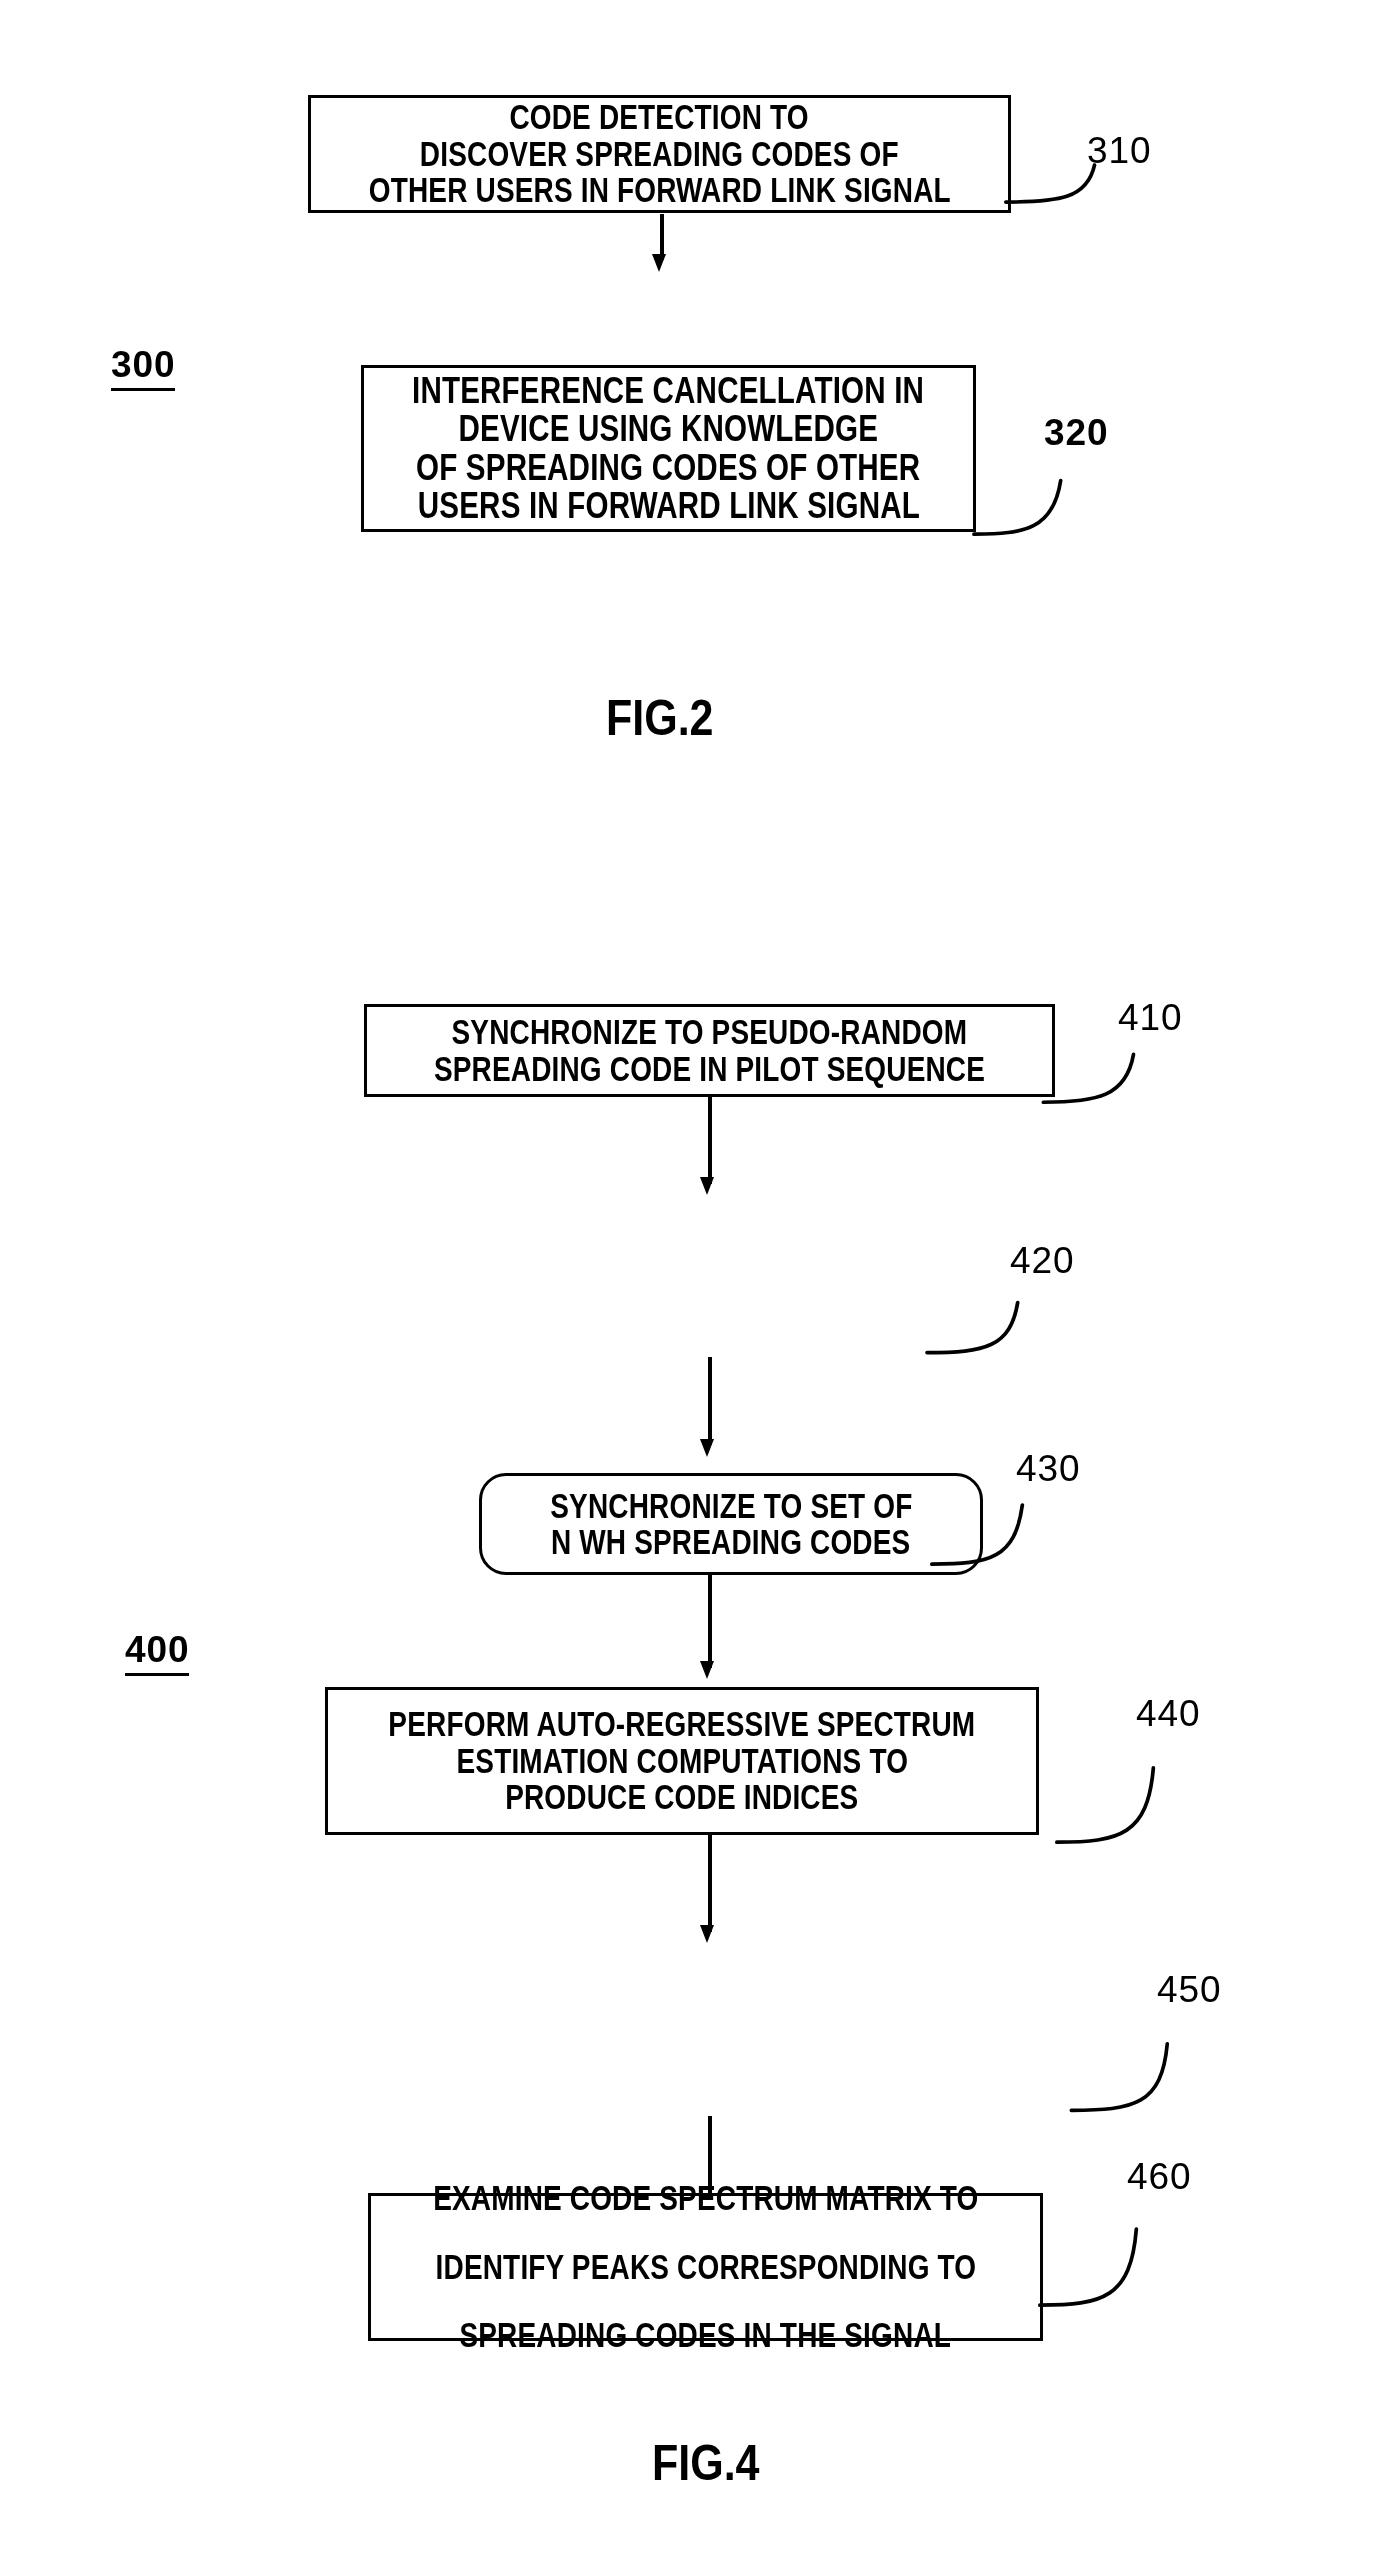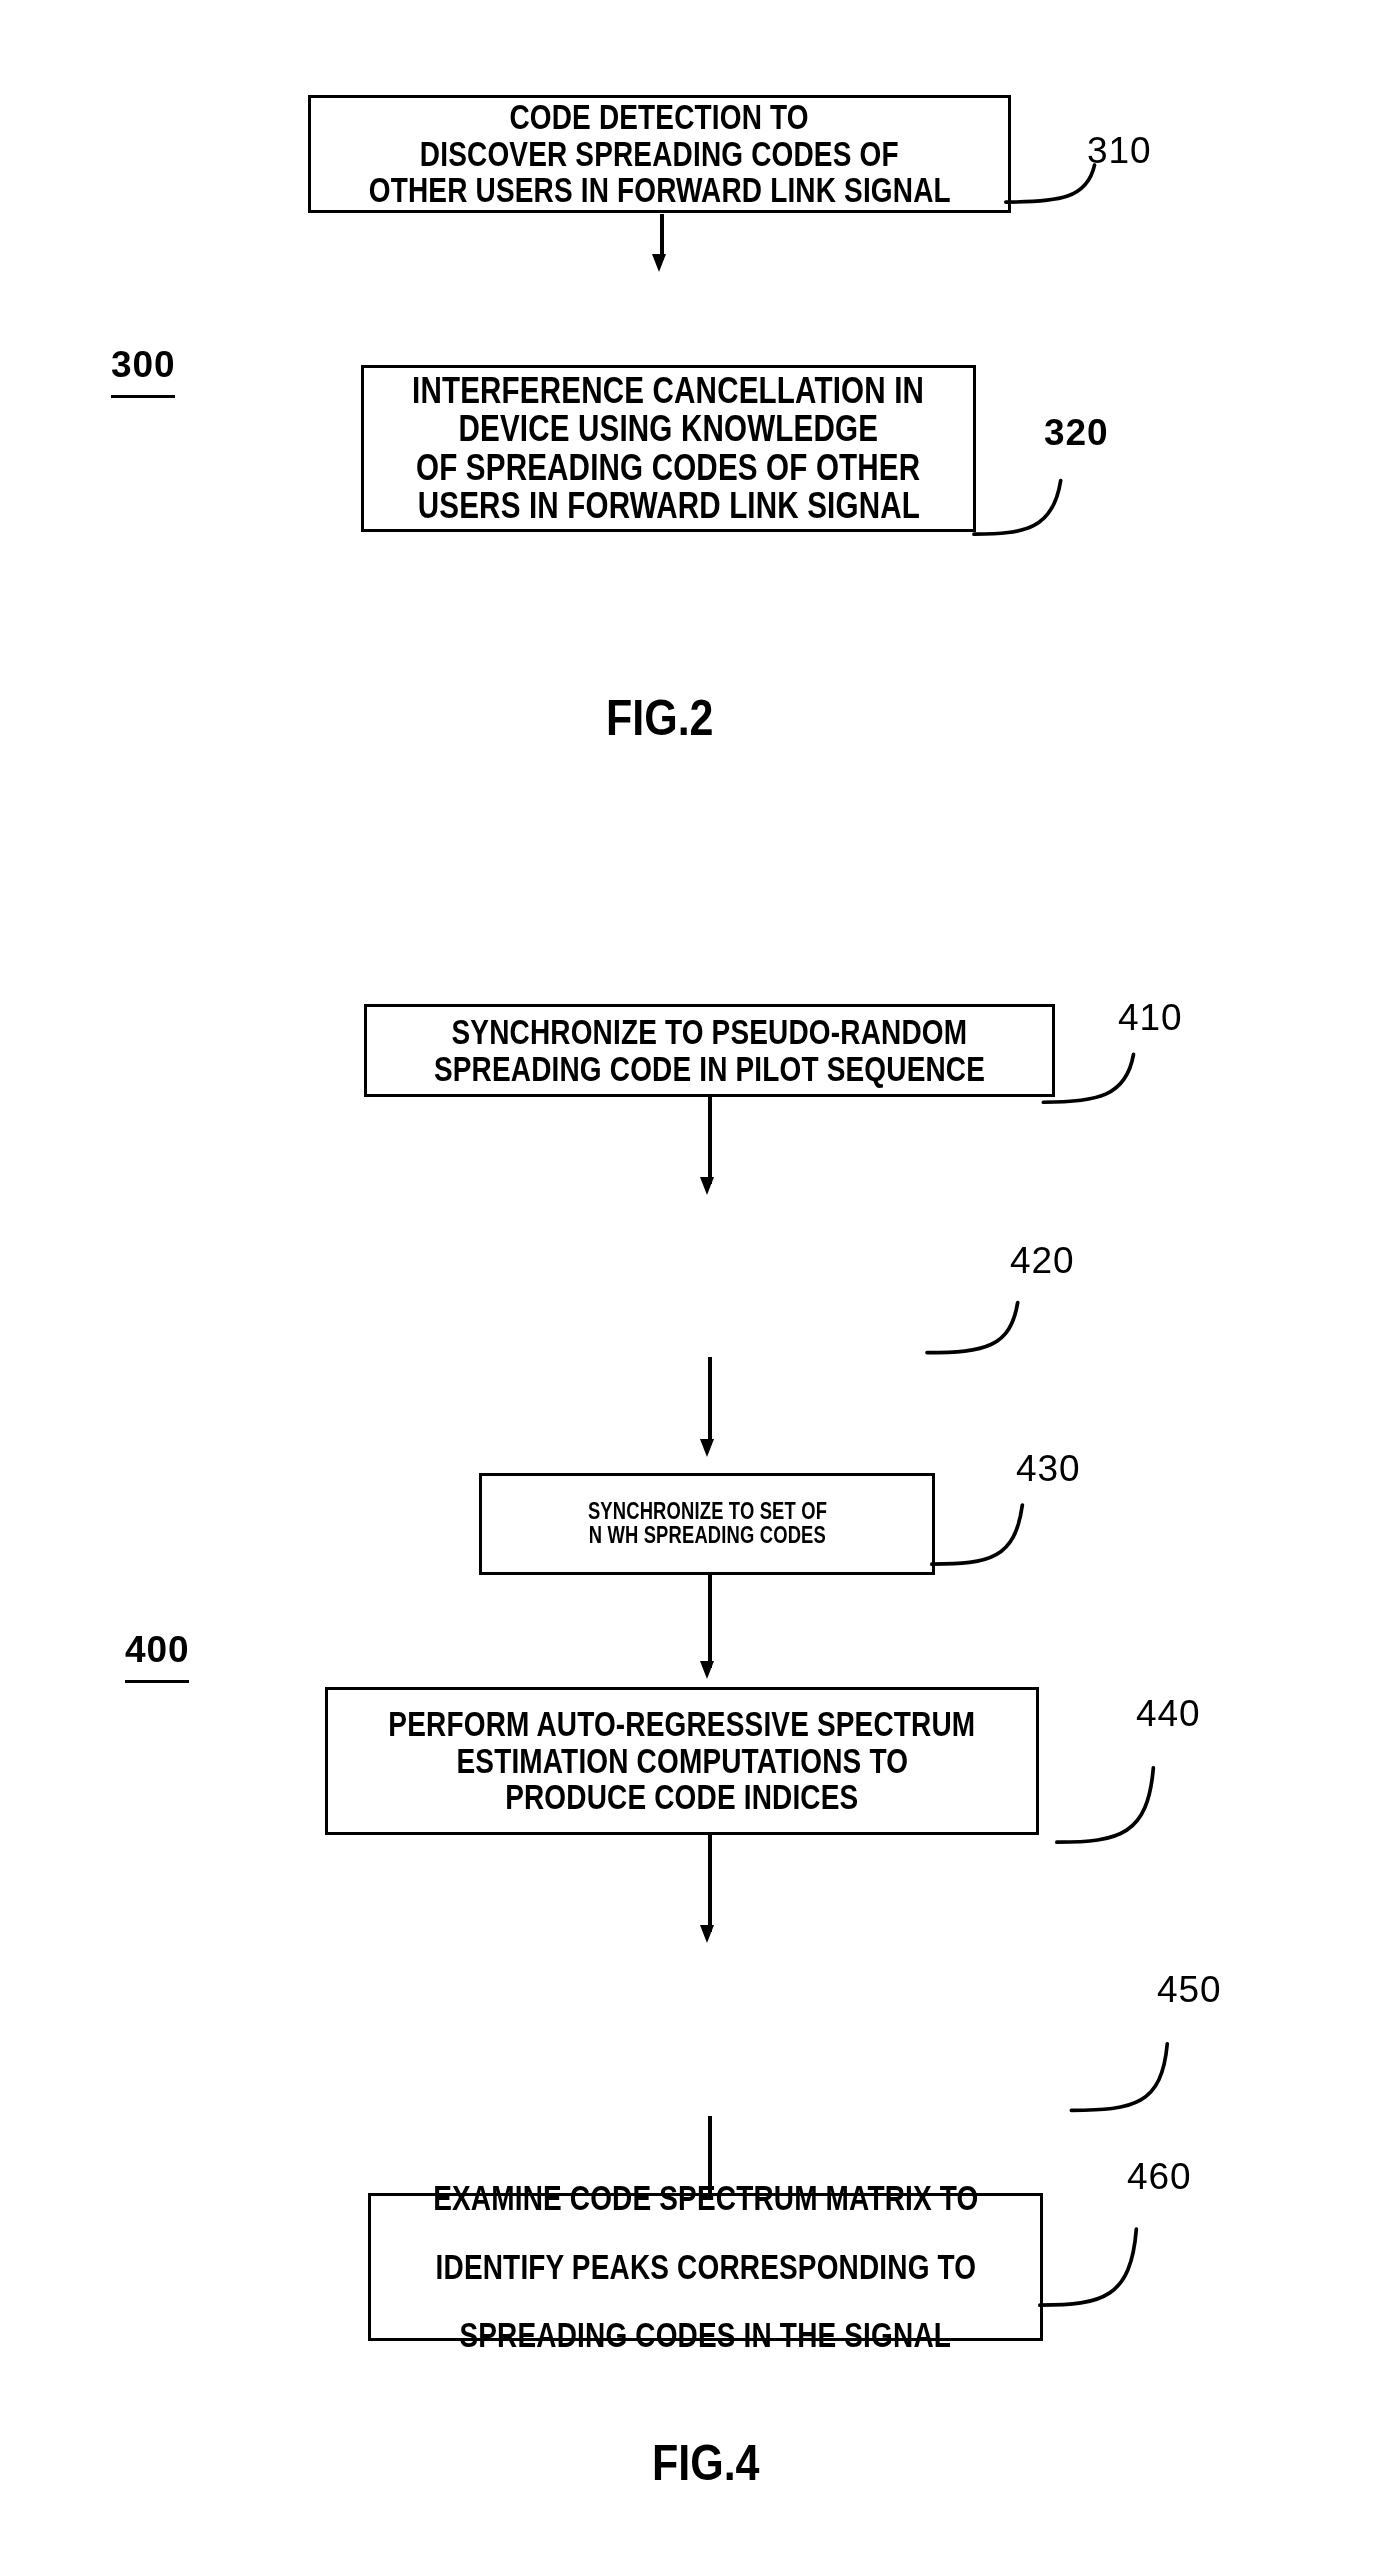--- a/index.html
+++ b/index.html
@@ -57,21 +57,21 @@
     white-space: nowrap;
   }
 
   
   .flowid {
     position: absolute;
     font-size: 37px;
     font-weight: 700;
     letter-spacing: 0.9px;
     border-bottom: 3.7px solid #000;
-    padding-bottom: 9px;
+    padding-bottom: 2px;
     white-space: nowrap;
   }
 
   
   .figlabel {
     position: absolute;
     font-size: 50px;
     font-weight: 700;
     letter-spacing: 0px;
     white-space: nowrap;
@@ -157,21 +157,21 @@
 
 
   <svg class="leader" style="left:925px; top:1286px; width:153px; height:74px;" viewBox="0 0 165 80">
     <path d="M2,72 C65,72 92,66 100,18"></path>
   </svg>
   <div class="reflabel" style="left:1010px; top:1240px;">420</div>
 
   <div class="vline" style="left:708px; top:1357px; height:88px;"></div>
   <div class="arrowhead" style="left:700px; top:1439px;"></div>
 
-  <div class="fbox" style="left:479px; top:1473px; width:456px; height:102px; font-size:23px;">
+  <div class="fbox" style="left:479px; top:1473px; width:504px; height:102px; font-size:35px;border-radius:27px;">
     <span class="ln">SYNCHRONIZE TO SET OF</span>
     <span class="ln">N WH SPREADING CODES</span>
   </div>
 
   <svg class="leader" style="left:930px; top:1490px; width:157px; height:79px;" viewBox="0 0 170 85">
     <path d="M2,80 C65,80 92,74 100,16"></path>
   </svg>
   <div class="reflabel" style="left:1016px; top:1448px;">430</div>
 
   <div class="vline" style="left:708px; top:1575px; height:93px;"></div>

